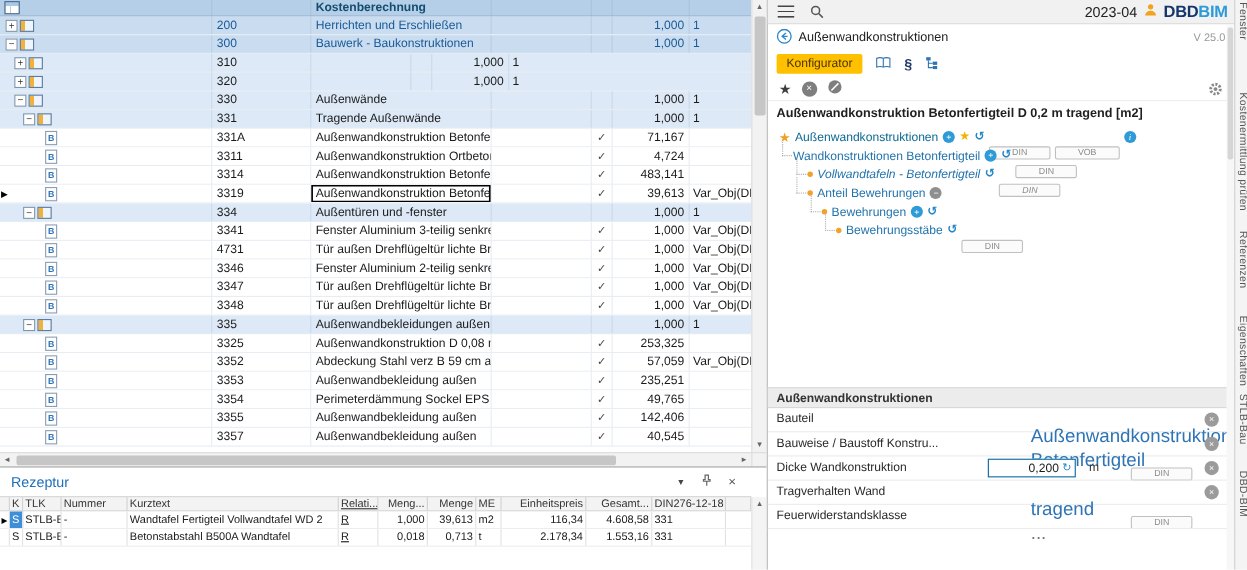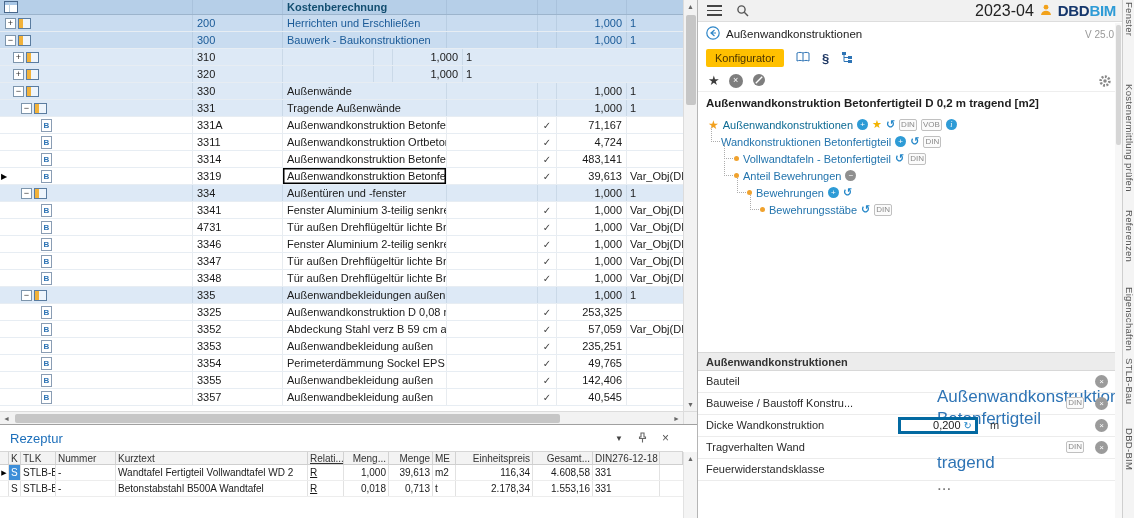--- a/index.html
+++ b/index.html
@@ -68,21 +68,21 @@
 .ksel{background:#3e8ed8;color:#fff;}
 .rz-scroll{position:absolute;right:0;top:27px;bottom:0;width:14px;background:#f4f4f4;border-left:1px solid #e2e2e2;}
 .rz-scroll .sbtn{height:12px;}
 
 
 #right-panel{position:absolute;left:697px;top:0;width:425px;height:518px;border-left:1px solid #b5b5b5;background:#fff;}
 .rp-topbar{position:absolute;top:0;left:0;right:0;height:22px;background:#f1f1f1;border-bottom:1px solid #ddd;display:flex;align-items:center;}
 .rp-menu{width:15px;height:11px;margin-left:9px;background:linear-gradient(#444 0 1.6px,transparent 1.6px 4.7px,#444 4.7px 6.3px,transparent 6.3px 9.4px,#444 9.4px 11px);}
 .rp-search{margin-left:14px;display:flex;}
 .rp-top-right{margin-left:auto;display:flex;align-items:center;gap:6px;margin-right:6px;}
-.rp-date{color:#222;font-size:16px;}
+.rp-date{color:#222;font-size:13px;}
 .logo-dbd{font-weight:bold;font-size:15px;color:#15366b;letter-spacing:-.3px;}
 .logo-bim{font-weight:bold;font-size:15px;color:#2e9bd6;letter-spacing:-.3px;}
 .rp-back{position:absolute;top:22px;left:0;right:0;height:24px;display:flex;align-items:center;padding:0 8px;}
 .rp-back-label{margin-left:6px;font-size:11.5px;color:#222;}
 .rp-version{margin-left:auto;font-size:10px;color:#999;}
 .rp-tabs{position:absolute;top:46px;left:0;right:0;height:24px;display:flex;align-items:center;gap:12px;padding:0 8px;}
 .chip{background:#ffc000;color:#4a3300;font-size:11px;padding:3px 9px;border-radius:2px;}
 .para{color:#1f3864;font-weight:bold;font-size:13px;}
 .rp-actions{position:absolute;top:70px;left:0;right:0;height:22px;display:flex;align-items:center;gap:9px;padding:0 10px;border-bottom:1px solid #eee;}
 .act-star{color:#3d3d3d;font-size:13px;line-height:1;}
@@ -95,32 +95,32 @@
 .t-label.root{color:#0c6a93;}
 .conn{position:absolute;width:9px;height:15px;border-left:1px dotted #adadad;border-bottom:1px dotted #adadad;top:-6px;}
 .dot{width:5px;height:5px;border-radius:50%;background:#f0a22e;flex:none;}
 .rstar{color:#f2a01d;font-size:12px;flex:none;line-height:1;}
 .ic-circle{width:11px;height:11px;border-radius:50%;display:inline-flex;align-items:center;justify-content:center;color:#fff;font-size:8px;line-height:1;flex:none;}
 .ic-plus{background:#2e9bd6;}
 .ic-minus{background:#8f8f8f;}
 .ic-info{background:#2e9bd6;font-family:"Liberation Serif",serif;font-style:italic;}
 .ic-star{color:#f3b300;font-size:11px;line-height:1;}
 .ic-undo{color:#2386c8;font-size:11px;font-weight:bold;line-height:1;}
-.badge{font-size:8px;color:#8a8a8a;border:1px solid #c0c0c0;border-radius:2px;padding:0 1px;background:#fbfbfb;line-height:10px;}
+.badge{font-size:8px;color:#8a8a8a;border:1px solid #c0c0c0;border-radius:2px;padding:0 20px;background:#fbfbfb;line-height:10px;margin-top:28px;}
 .rp-props{position:absolute;top:352px;left:0;right:0;}
 .props-header{height:19px;line-height:19px;background:#ececec;border-top:1px solid #d8d8d8;border-bottom:1px solid #d8d8d8;font-size:11px;font-weight:bold;color:#333;padding-left:8px;}
 .prop-row{position:relative;height:22px;border-bottom:1px solid #ececec;}
 .prop-label{position:absolute;left:8px;top:4px;font-size:11px;color:#2a2a2a;white-space:nowrap;}
 .prop-value{position:absolute;left:203px;top:16px;font-size:17px;white-space:nowrap;margin-left:36px;}
 .prop-value.link{color:#2e74b5;}
 .prop-value.muted{color:#777;}
 .prop-badge{position:absolute;right:38px;top:4px;}
 .prop-x{position:absolute;right:14px;top:4px;}
 .xbtn{width:13px;height:13px;border-radius:50%;background:#9b9b9b;color:#fff;font-size:8px;display:flex;align-items:center;justify-content:center;line-height:1;}
-.prop-input{position:absolute;left:200px;top:2px;width:80px;height:17px;border:3px solid #0369a1;background:#fff;font-size:11px;display:flex;align-items:flex-end;justify-content:flex-end;padding-right:3px;gap:3px;}
+.prop-input{position:absolute;left:200px;top:2px;width:80px;height:17px;border:1px solid #0369a1;background:#fff;font-size:11px;display:flex;align-items:center;justify-content:flex-end;padding-right:3px;gap:3px;}
 .refresh{color:#2386c8;font-size:10px;line-height:1;}
 .prop-unit{position:absolute;left:292px;top:4px;font-size:11px;color:#333;}
 .rp-scroll{position:absolute;right:0;top:23px;bottom:0;width:7px;background:#f7f7f7;}
 .rp-thumb{position:absolute;top:2px;left:1px;width:5px;height:120px;background:#d6d6d6;border-radius:2px;}
 
 
 #side-tabs{position:absolute;left:1122px;top:0;width:12px;height:518px;background:#f4f4f4;border-left:1px solid #cfcfcf;}
 .side-tab{position:absolute;left:0;width:12px;writing-mode:vertical-rl;font-size:9.5px;color:#555;white-space:nowrap;letter-spacing:.3px;cursor:default;}
 </style>
 </head>
@@ -585,21 +585,21 @@
           <span class="badge">VOB</span>
           <span class="ic-circle ic-info">i</span>
         </div>
         <div class="tree-item" style="padding-left: 13px;">
           <span class="conn" style="left: 3px;"></span>
           <span class="t-label">Wandkonstruktionen Betonfertigteil</span>
           <span class="ic-circle ic-plus">+</span>
           <span class="ic-undo">↺</span>
           <span class="badge">DIN</span>
         </div>
-        <div class="tree-item" style="padding-left: 26px;">
+        <div class="tree-item" style="padding-left: 26px; font-style: italic;">
           <span class="conn" style="left: 16px;"></span>
           <span class="dot"></span>
           <span class="t-label">Vollwandtafeln - Betonfertigteil</span>
           <span class="ic-undo">↺</span>
           <span class="badge">DIN</span>
         </div>
         <div class="tree-item" style="padding-left: 26px;">
           <span class="conn" style="left: 16px;"></span>
           <span class="dot"></span>
           <span class="t-label">Anteil Bewehrungen</span>

